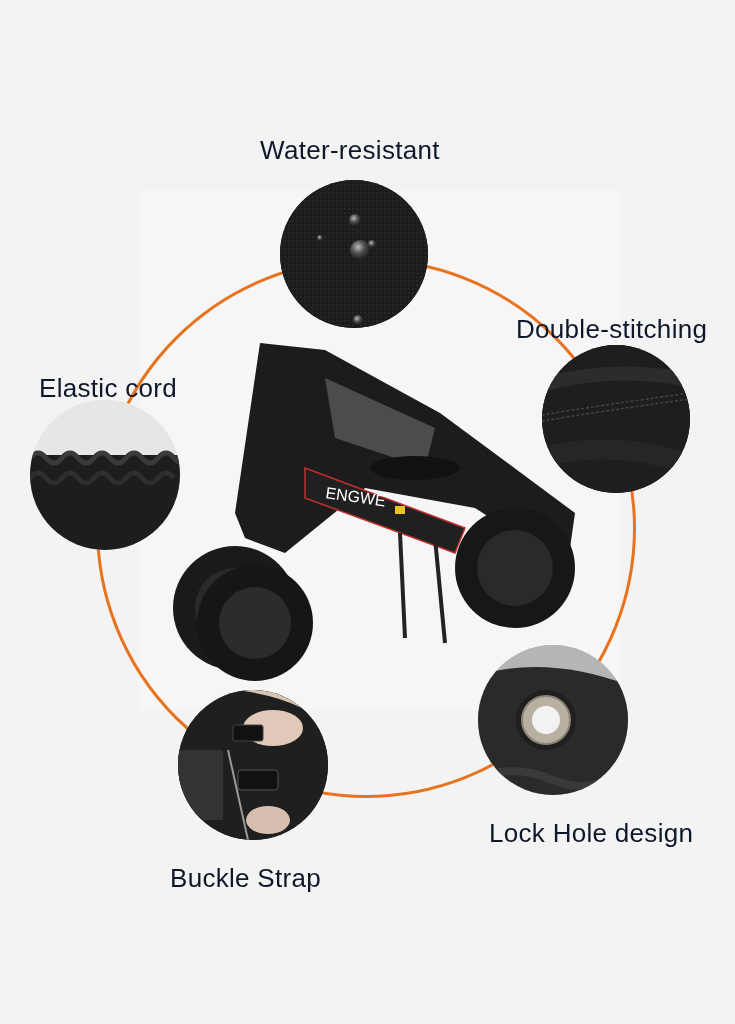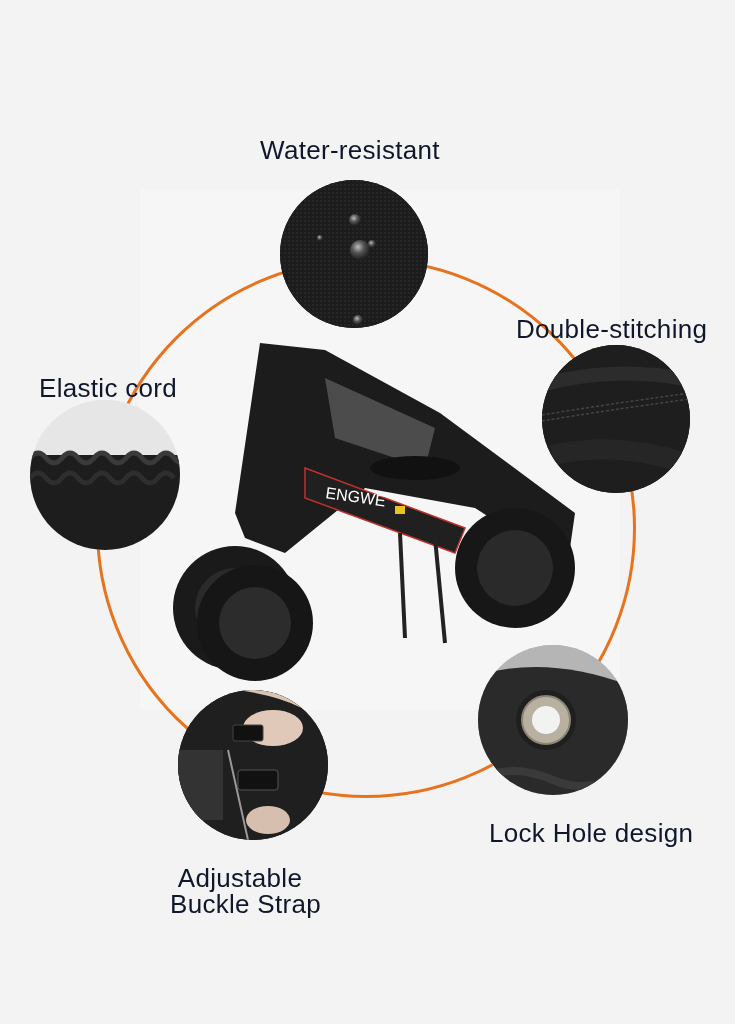--- a/index.html
+++ b/index.html
@@ -15,21 +15,20 @@
 <body>
 
 <div class="backdrop"></div>
 <div class="ring"></div>
 
 <div class="label" style="left:260px;top:137px;">Water-resistant</div>
 <div class="label" style="left:516px;top:316px;">Double-stitching</div>
 <div class="label" style="left:39px;top:375px;">Elastic cord</div>
 <div class="label" style="left:478px;top:820px;margin-left:11px;">Lock Hole design</div>
 <div class="label center" style="left:170px;top:865px;width:140px;">
-  <div>Adjustable</div>
   <div>Buckle Strap</div>
 </div>
 
 <div class="feature" style="left:280px;top:180px;width:148px;height:148px;">
   <svg width="148" height="148" viewBox="0 0 148 148">
     <defs>
       <pattern id="weave" width="4" height="4" patternUnits="userSpaceOnUse">
         <rect width="4" height="4" fill="#1c1c1c"></rect>
           <rect width="2" height="2" fill="#262626"></rect>
       </pattern>

